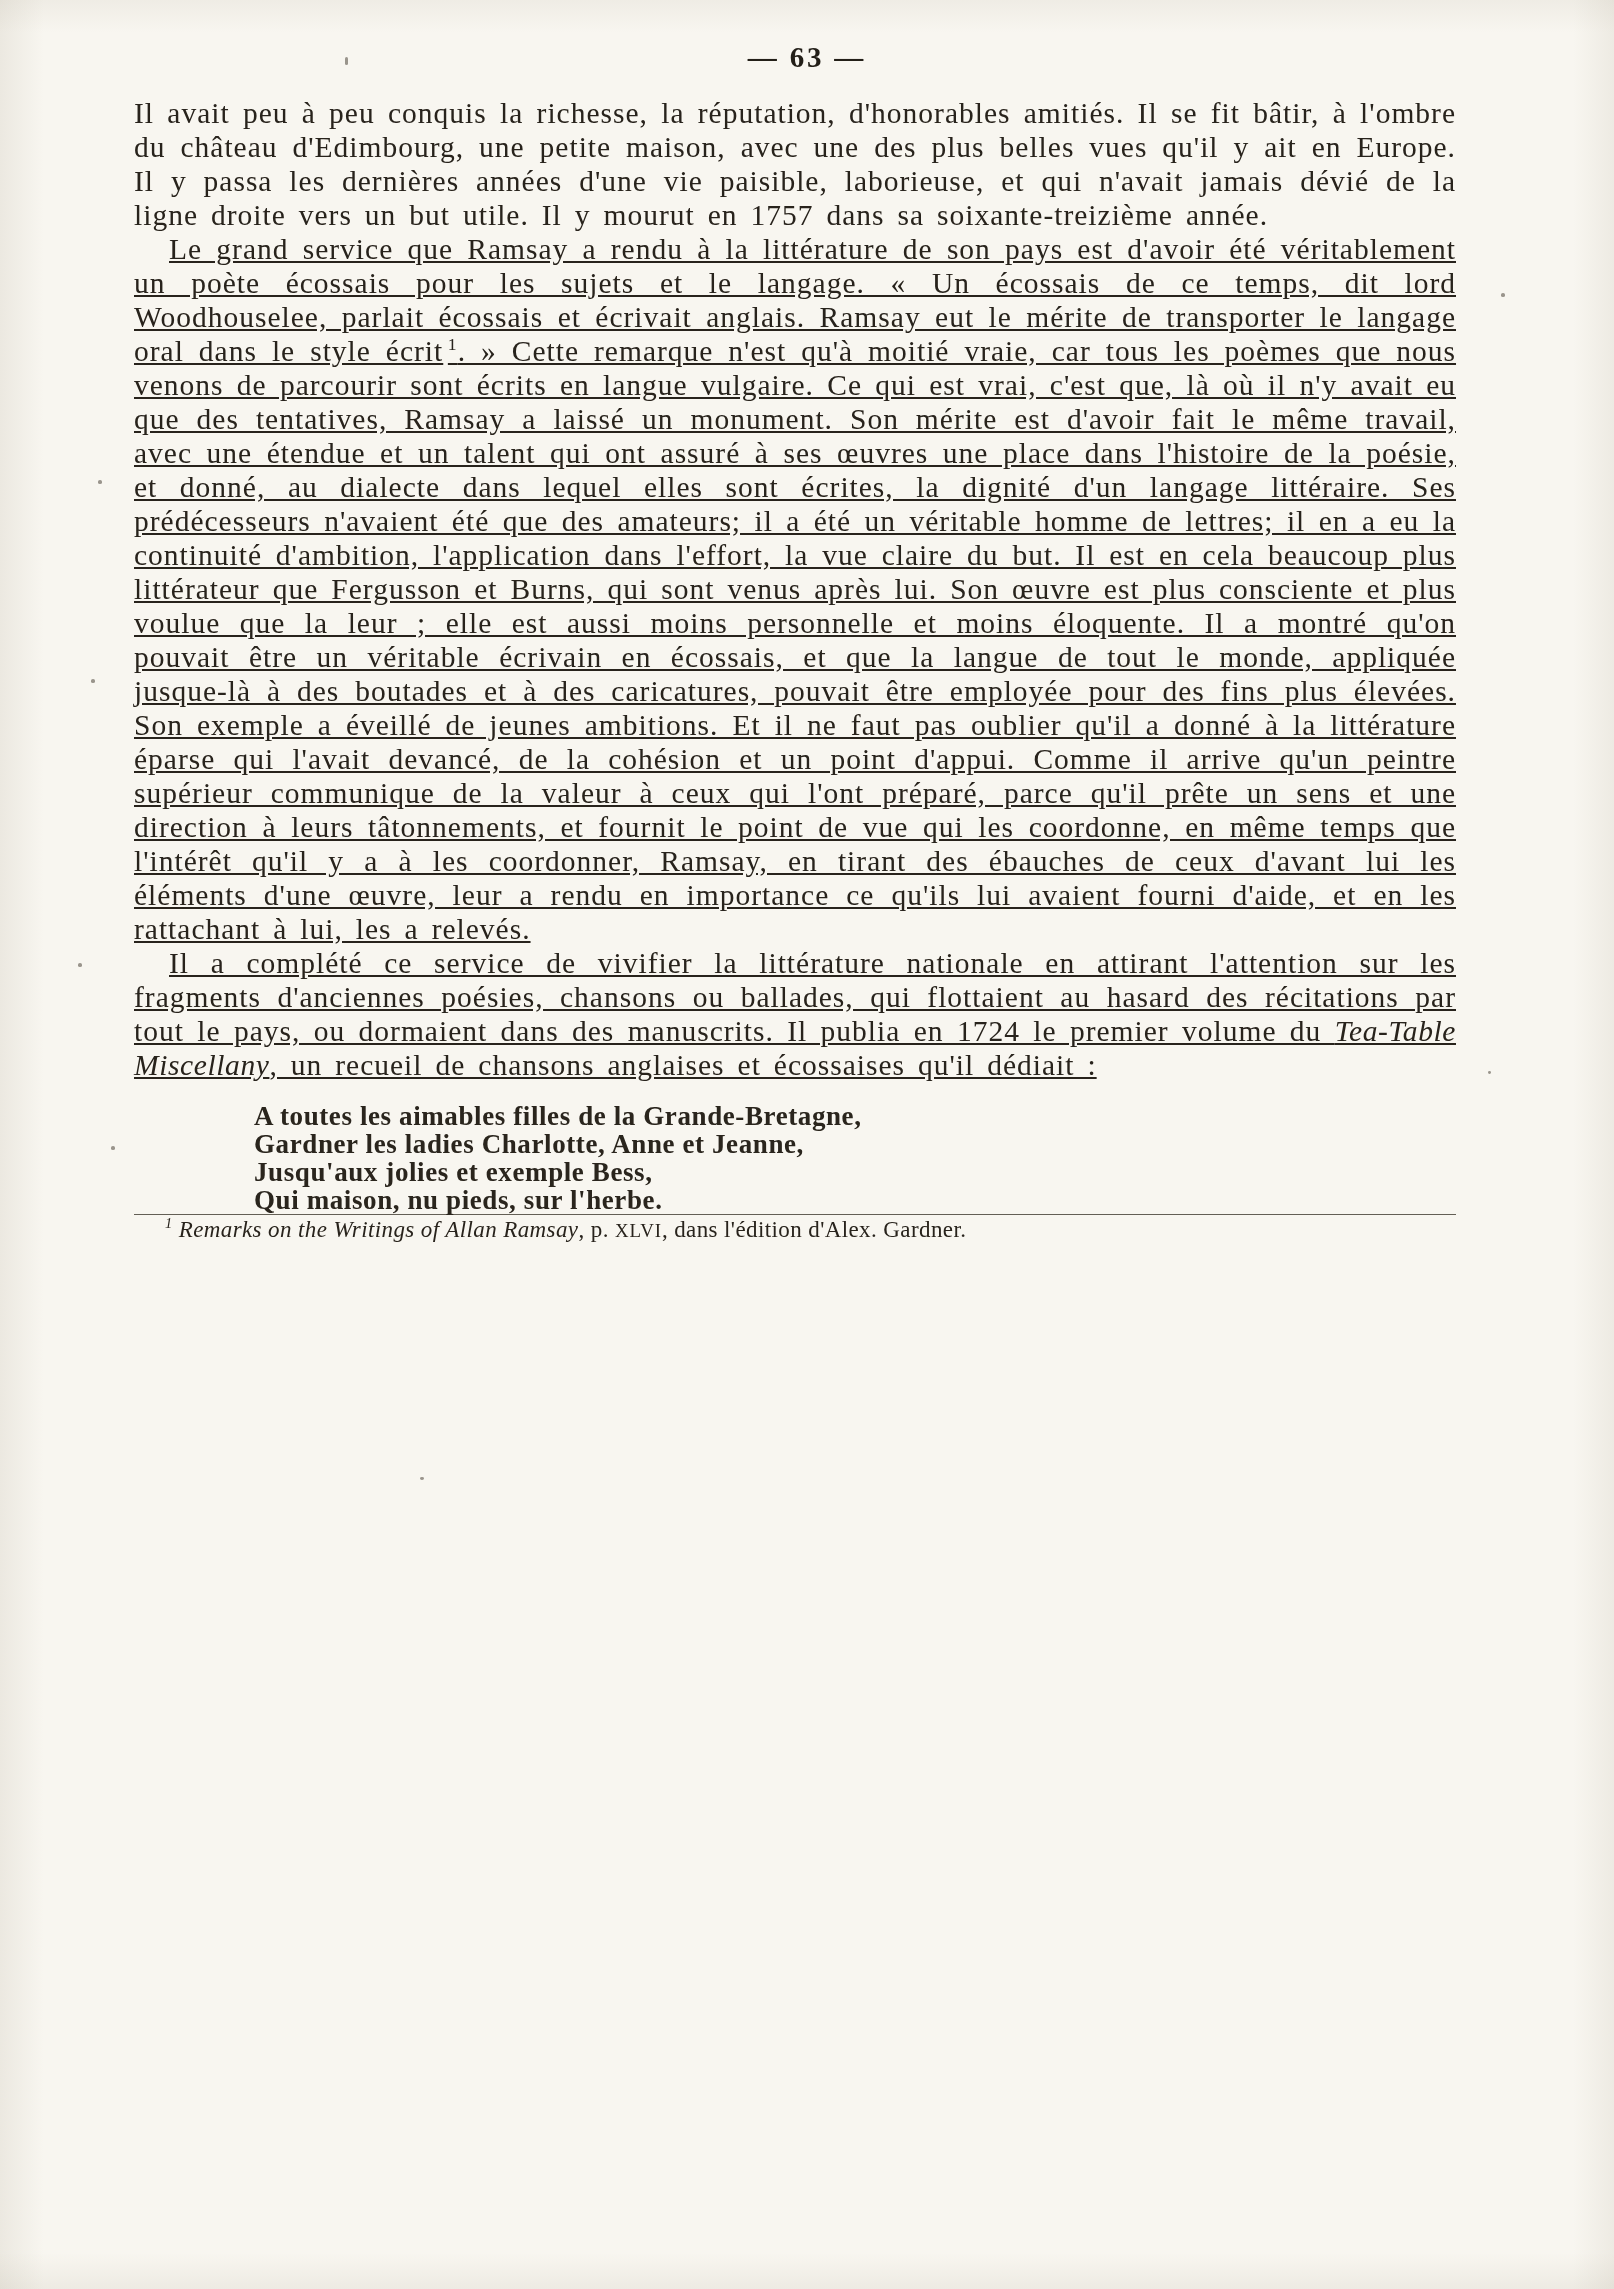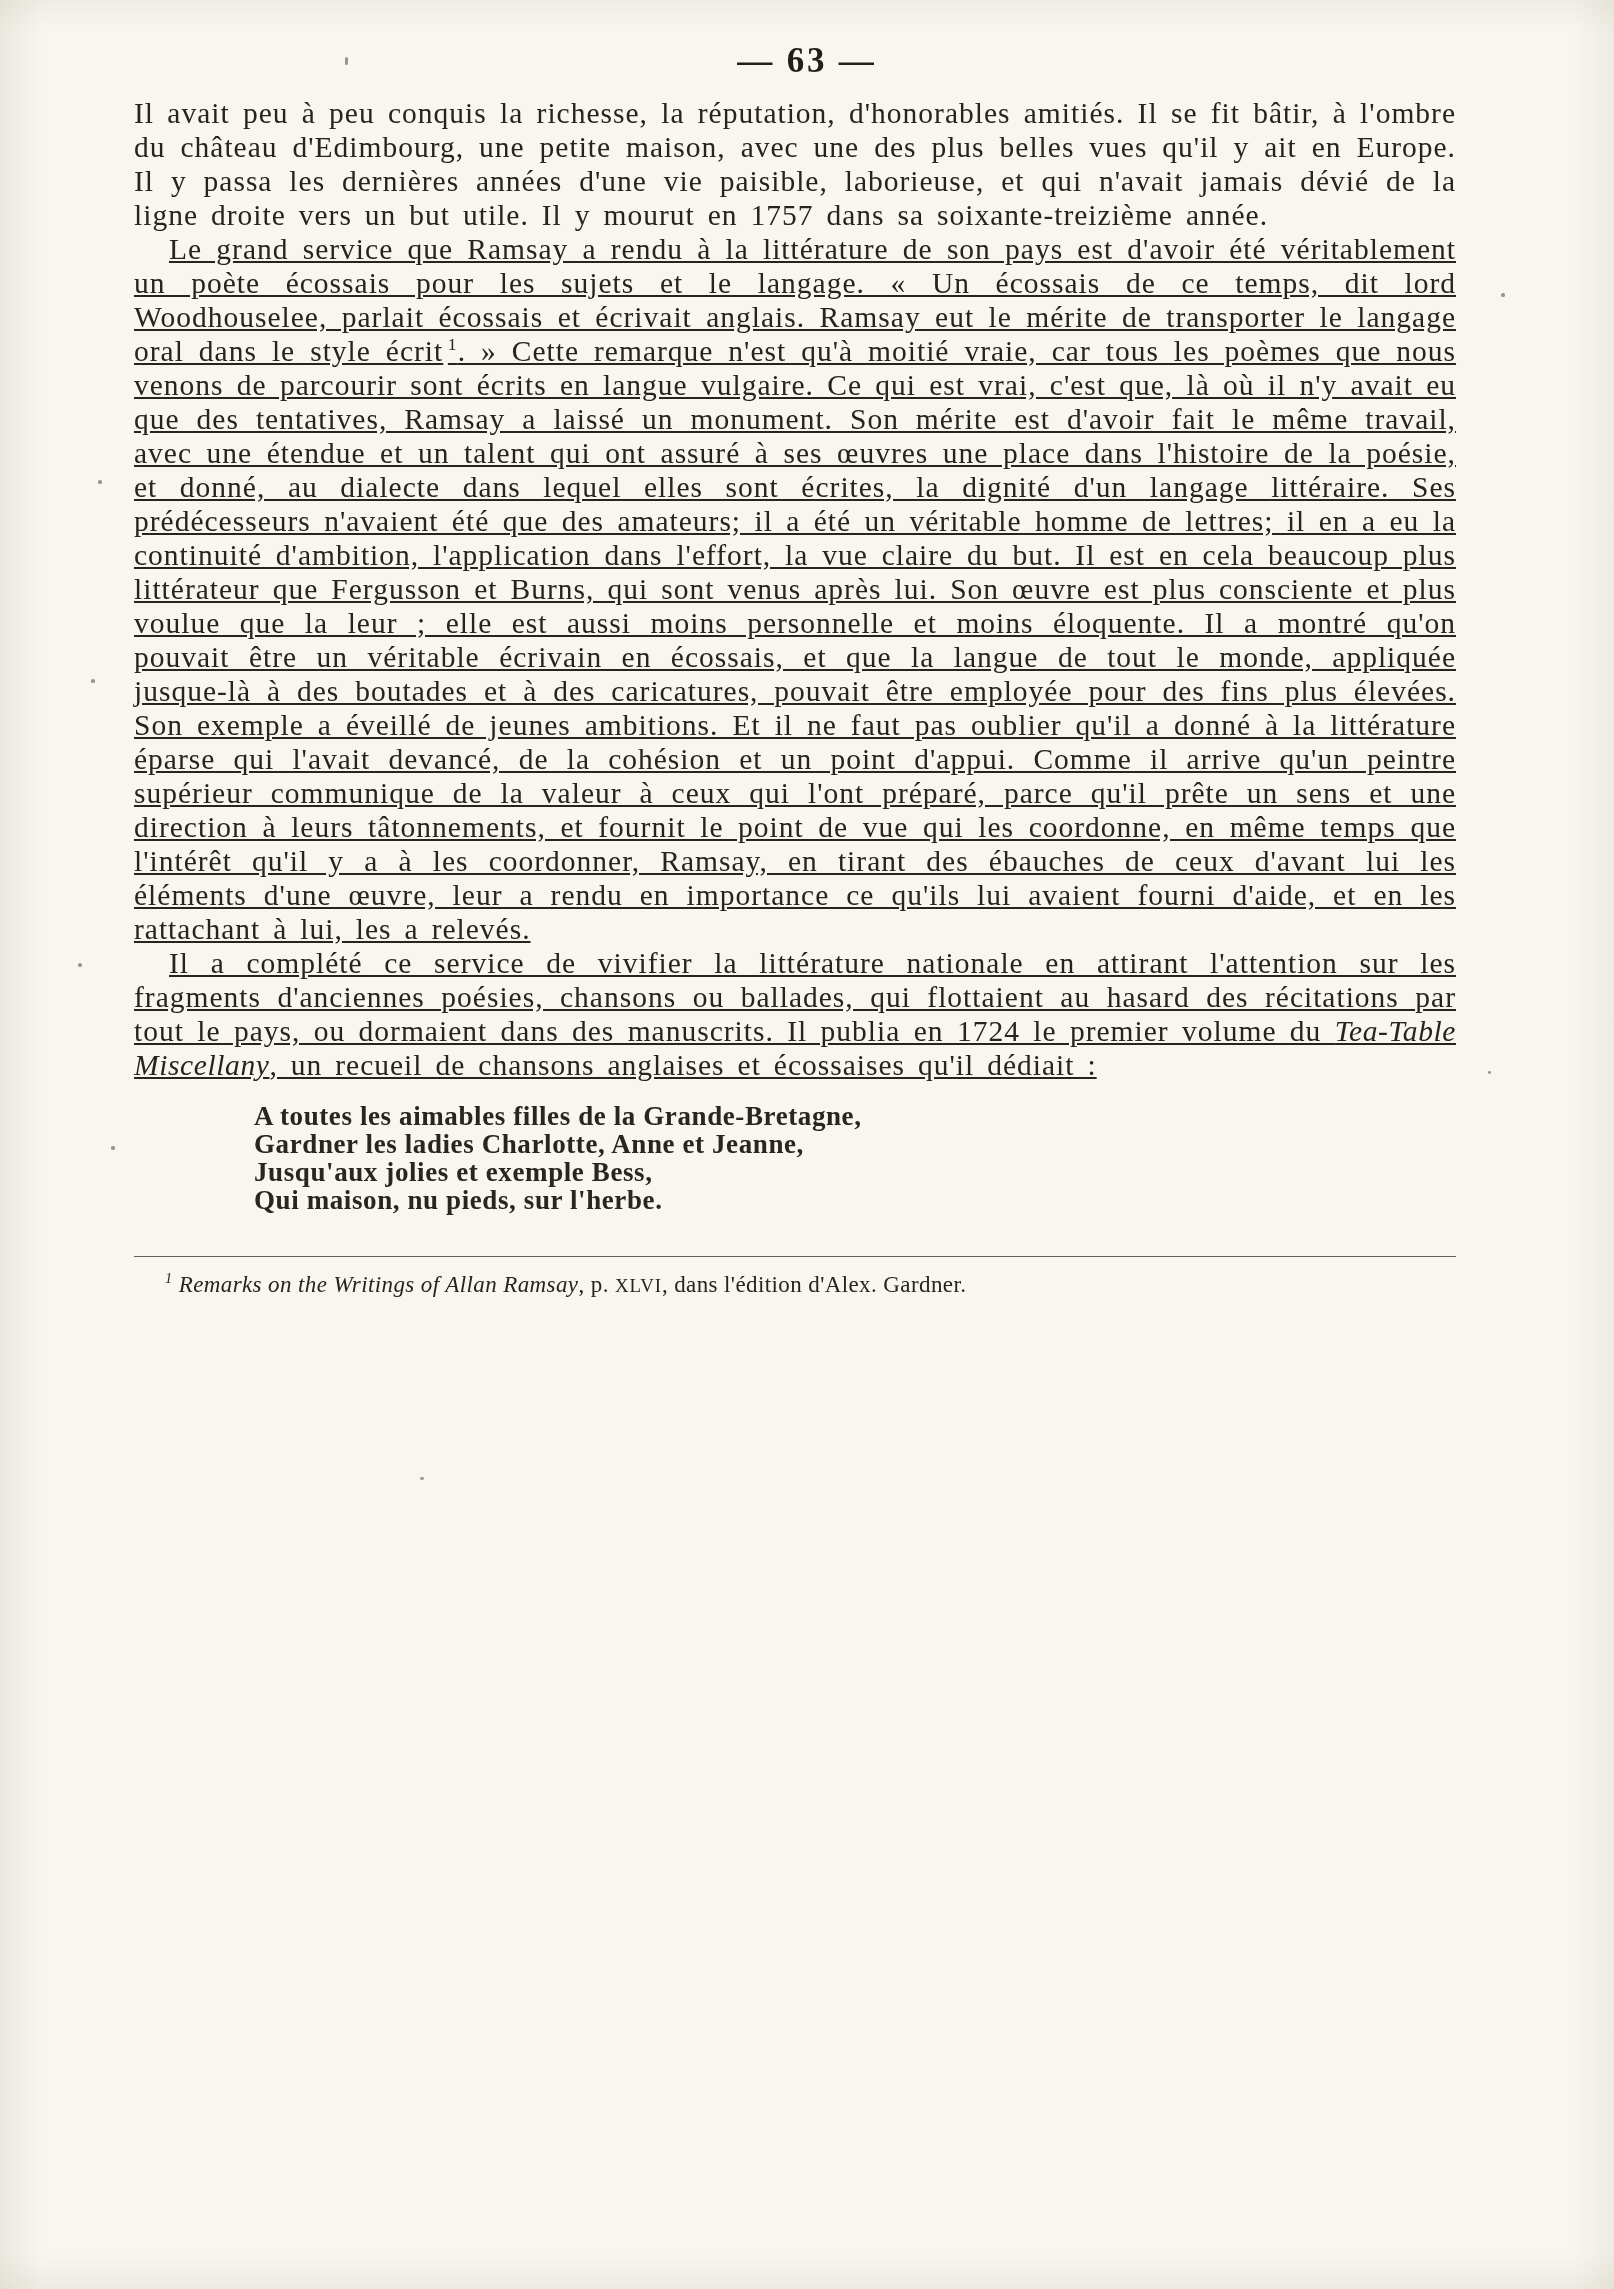--- a/index.html
+++ b/index.html
@@ -23,21 +23,21 @@
     color: #26221b;
     font-family: "Liberation Serif", "DejaVu Serif", serif;
   }
 
   .page-number {
     position: absolute;
     top: 41px;
     left: 0;
     width: 100%;
     text-align: center;
-    font-size: 35px;
+    font-size: 29px;
     font-weight: bold;
     letter-spacing: 2.8px;
     color: #231f18;
   }
 
   .text-block {
     position: absolute;
     left: 134px;
     top: 96px;
     width: 1322px;
@@ -79,23 +79,22 @@
     font-weight: bold;
     letter-spacing: 0.6px;
     color: #2a251d;
   }
 
   .verse .verse-line {
     white-space: nowrap;
   }
 
   .footnote-block {
-    margin-top: 42px;
     border-top: 1.8px solid rgba(50, 44, 34, 0.75);
-    padding-top: 14px;
+    padding-top: 1px;
     font-size: 23px;
     line-height: 28px;
     letter-spacing: 0.4px;
     text-indent: 31px;
     color: #28231c;
   }
 
   .footnote-block .fn-marker {
     font-size: 0.62em;
     vertical-align: super;

